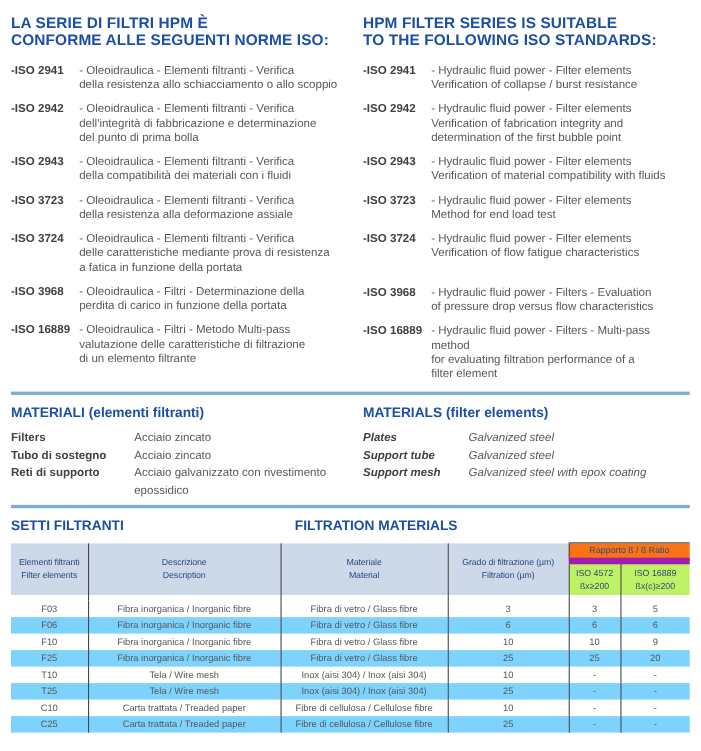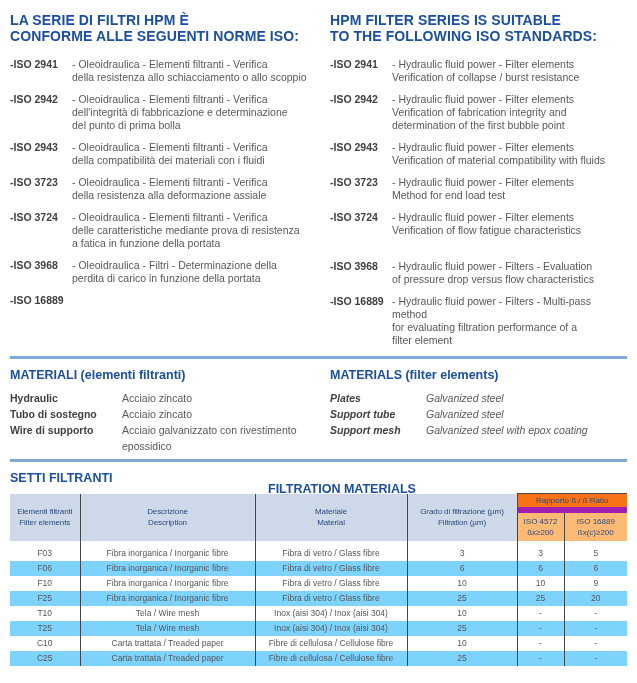--- a/index.html
+++ b/index.html
@@ -35,37 +35,37 @@
   .mat-heading { color: #1b4fa3; font-weight: bold; font-size: 12.5px; margin-bottom: 8px; }
   .mat-row { display: grid; font-size: 10.5px; line-height: 16px; }
   .col-it .mat-row { grid-template-columns: 112px 1fr; }
   .col-en .mat-row { grid-template-columns: 96px 1fr; font-style: italic; }
   .mat-label { font-weight: bold; color: #414042; }
   .mat-value { color: #58595b; white-space: pre-line; }
 
   
   .table-sec { padding-top: 9px; position: relative; }
   .tbl-heading { color: #1b4fa3; font-weight: bold; font-size: 12.5px; margin-bottom: 8px; }
-  .tbl-heading-en { position: absolute; top: 20px; left: 258px; }
+  .tbl-heading-en { position: absolute; top: 9px; left: 258px; }
 
   table.ft { border-collapse: collapse; table-layout: fixed; width: 617px; }
   .ft th, .ft td { text-align: center; vertical-align: middle; }
   .ft th {
     font-weight: normal; color: #2a4a80; font-size: 8px;
     white-space: pre; line-height: 11px;
   }
   .ft th.hdr {
     background: #cdd9e8; border-right: 1px solid #47474a; height: 47px;
     letter-spacing: -0.1px;
   }
   .ft th.ratio-top {
     background: #f97316; height: 16px;
     border-top: 1px solid #47474a; border-bottom: 6px solid #a21caf;
   }
-  .ft th.ratio-sub { background: #fdba74; height: 30px; }
+  .ft th.ratio-sub { background: #bef264; height: 30px; }
   .ft th.ratio-sub-l { border-right: 1px solid #47474a; }
   .ft tr.spacer td { height: 5px; border-right: 1px solid #47474a; background: #ffffff; }
   .ft tr.spacer td:last-child { border-right: none; }
   .ft tbody td {
     font-size: 8.5px; color: #56575a; height: 15px;
     border-right: 1px solid #47474a; padding: 0 2px;
   }
   .ft tbody td:last-child { border-right: none; }
   .ft tr.alt td { background: #7dd3fc; }
 </style>
@@ -106,20 +106,23 @@
 delle caratteristiche mediante prova di resistenza
 a fatica in funzione della portata</span>
       </div>
       <div class="iso-item">
         <span class="iso-label">-ISO 3968</span>
         <span class="iso-text">- Oleoidraulica - Filtri - Determinazione della
 perdita di carico in funzione della portata</span>
       </div>
       <div class="iso-item">
         <span class="iso-label">-ISO 16889</span>
+        <span class="iso-text">- Oleoidraulica - Filtri - Metodo Multi-pass
+valutazione delle caratteristiche di filtrazione
+di un elemento filtrante</span>
       </div>
     </div>
 
     <div class="col-en">
       <div class="sec-title">HPM FILTER SERIES IS SUITABLE
 TO THE FOLLOWING ISO STANDARDS:</div>
 
       <div class="iso-item">
         <span class="iso-label">-ISO 2941</span>
         <span class="iso-text">- Hydraulic fluid power - Filter elements
@@ -159,29 +162,29 @@
       </div>
     </div>
   </div>
 
   <div class="divider"></div>
 
   <div class="materials">
     <div class="col-it">
       <div class="mat-heading">MATERIALI (elementi filtranti)</div>
       <div class="mat-row">
-        <span class="mat-label">Hydraulic</span>
+        <span class="mat-label">Filters</span>
         <span class="mat-value">Acciaio zincato</span>
       </div>
       <div class="mat-row">
         <span class="mat-label">Tubo di sostegno</span>
         <span class="mat-value">Acciaio zincato</span>
       </div>
       <div class="mat-row">
-        <span class="mat-label">Wire di supporto</span>
+        <span class="mat-label">Reti di supporto</span>
         <span class="mat-value">Acciaio galvanizzato con rivestimento
 epossidico</span>
       </div>
     </div>
     <div class="col-en">
       <div class="mat-heading">MATERIALS (filter elements)</div>
       <div class="mat-row">
         <span class="mat-label">Plates</span>
         <span class="mat-value">Galvanized steel</span>
       </div>

